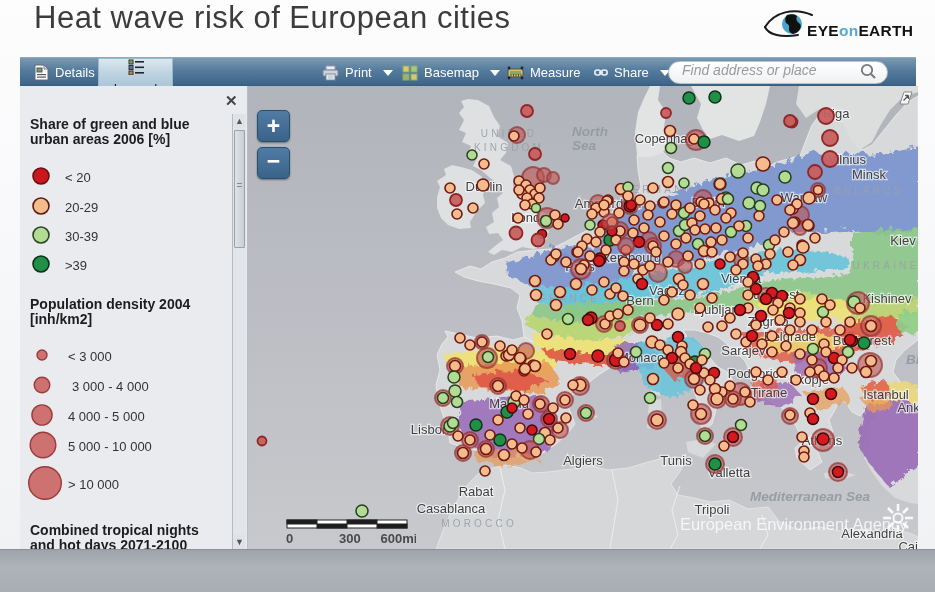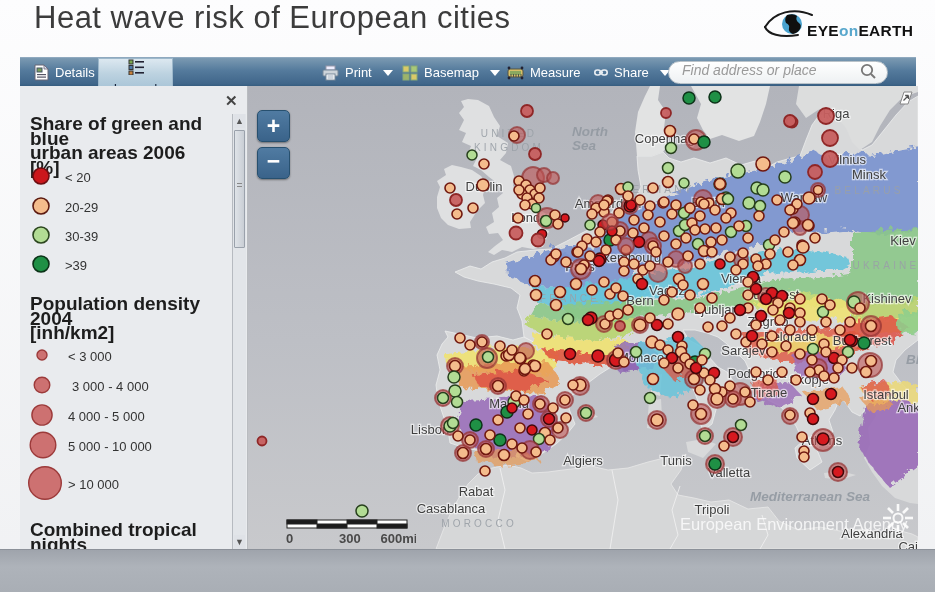--- a/index.html
+++ b/index.html
@@ -11,21 +11,21 @@
   border-top:1px solid #8fa9bf; display:flex; align-items:center; color:#fff; font-size:13px; }
 .tb { position:absolute; top:0; display:flex; align-items:center; gap:6px; padding:0 8px; height:29px;text-align:right; }
 .tb svg { flex:0 0 auto; }
 .sel { background:linear-gradient(#dce8f0,#bcd2e0 55%,#abc6d8); color:#16233c;
   border:1px solid #9db8cb;flex-direction:column; }
 .dn { width:0; height:0; border-left:5px solid transparent; border-right:5px solid transparent; border-top:6px solid #fff; display:inline-block; margin-left:5px; }
 .search { position:absolute; left:648px; top:3px; width:220px; height:23px; background:linear-gradient(#fff,#eef1f3); border:1px solid #b9c2c9; border-radius:12px; display:flex; align-items:flex-start; }
 .search .ph { font-style:italic; color:#9a9a9a; font-size:14px; padding-left:13px; flex:1; }
 .legendp { position:absolute; left:20px; top:86px; width:228px; height:463px; background:#e9ebee; border-right:1px solid #b9bcc0; }
 .lx { position:absolute; left:205px; top:6px; font-size:15px; font-weight:bold; color:#444; }
-.lh { font-weight:bold; font-size:19px; color:#1d1d1d; line-height:14.5px; }
+.lh { font-weight:bold; font-size:14px; color:#1d1d1d; line-height:14.5px; }
 .lt { font-size:13px; color:#333; }
 .sbar { position:absolute; right:1px; top:28px; bottom:0; width:14px; background:#e2e5e9; border-left:1px solid #b6bac0; }
 .sthumb { position:absolute; left:1px; top:16px; width:11px; height:118px; background:linear-gradient(90deg,#dfe3e8,#c9ced5); border:1px solid #9aa1ab; border-radius:1px; }
 .sarr { position:absolute; left:1px; width:11px; height:14px; background:#dfe2e7; color:#555; font-size:9px; text-align:center; line-height:14px; }
 .map { position:absolute; left:248px; top:86px; width:670px; height:463px; overflow:hidden; background:#bfc1c6; }
 .lbl text { font-family:"Liberation Sans",sans-serif; }
 .city { font-size:13px; fill:#3f3f3f; paint-order:stroke; stroke:#ffffff; stroke-width:2.4px; stroke-opacity:0.62; }
 .country { font-size:10px; fill:#9aa0a7; letter-spacing:3.2px; opacity:0.9; }
 .sea { font-size:13.5px; font-style:italic; fill:#9299a1; font-family:"Liberation Serif",serif; font-weight:bold; opacity:0.9; }
 .zoomb { position:absolute; left:9px; width:33px; height:32px; background:linear-gradient(#507ba2,#3a638a); border:1px solid #27506f; border-radius:5px; color:#fff; font-size:23px; font-weight:bold; text-align:center; line-height:30px; box-shadow:0 1px 2px rgba(0,0,0,.4); }

